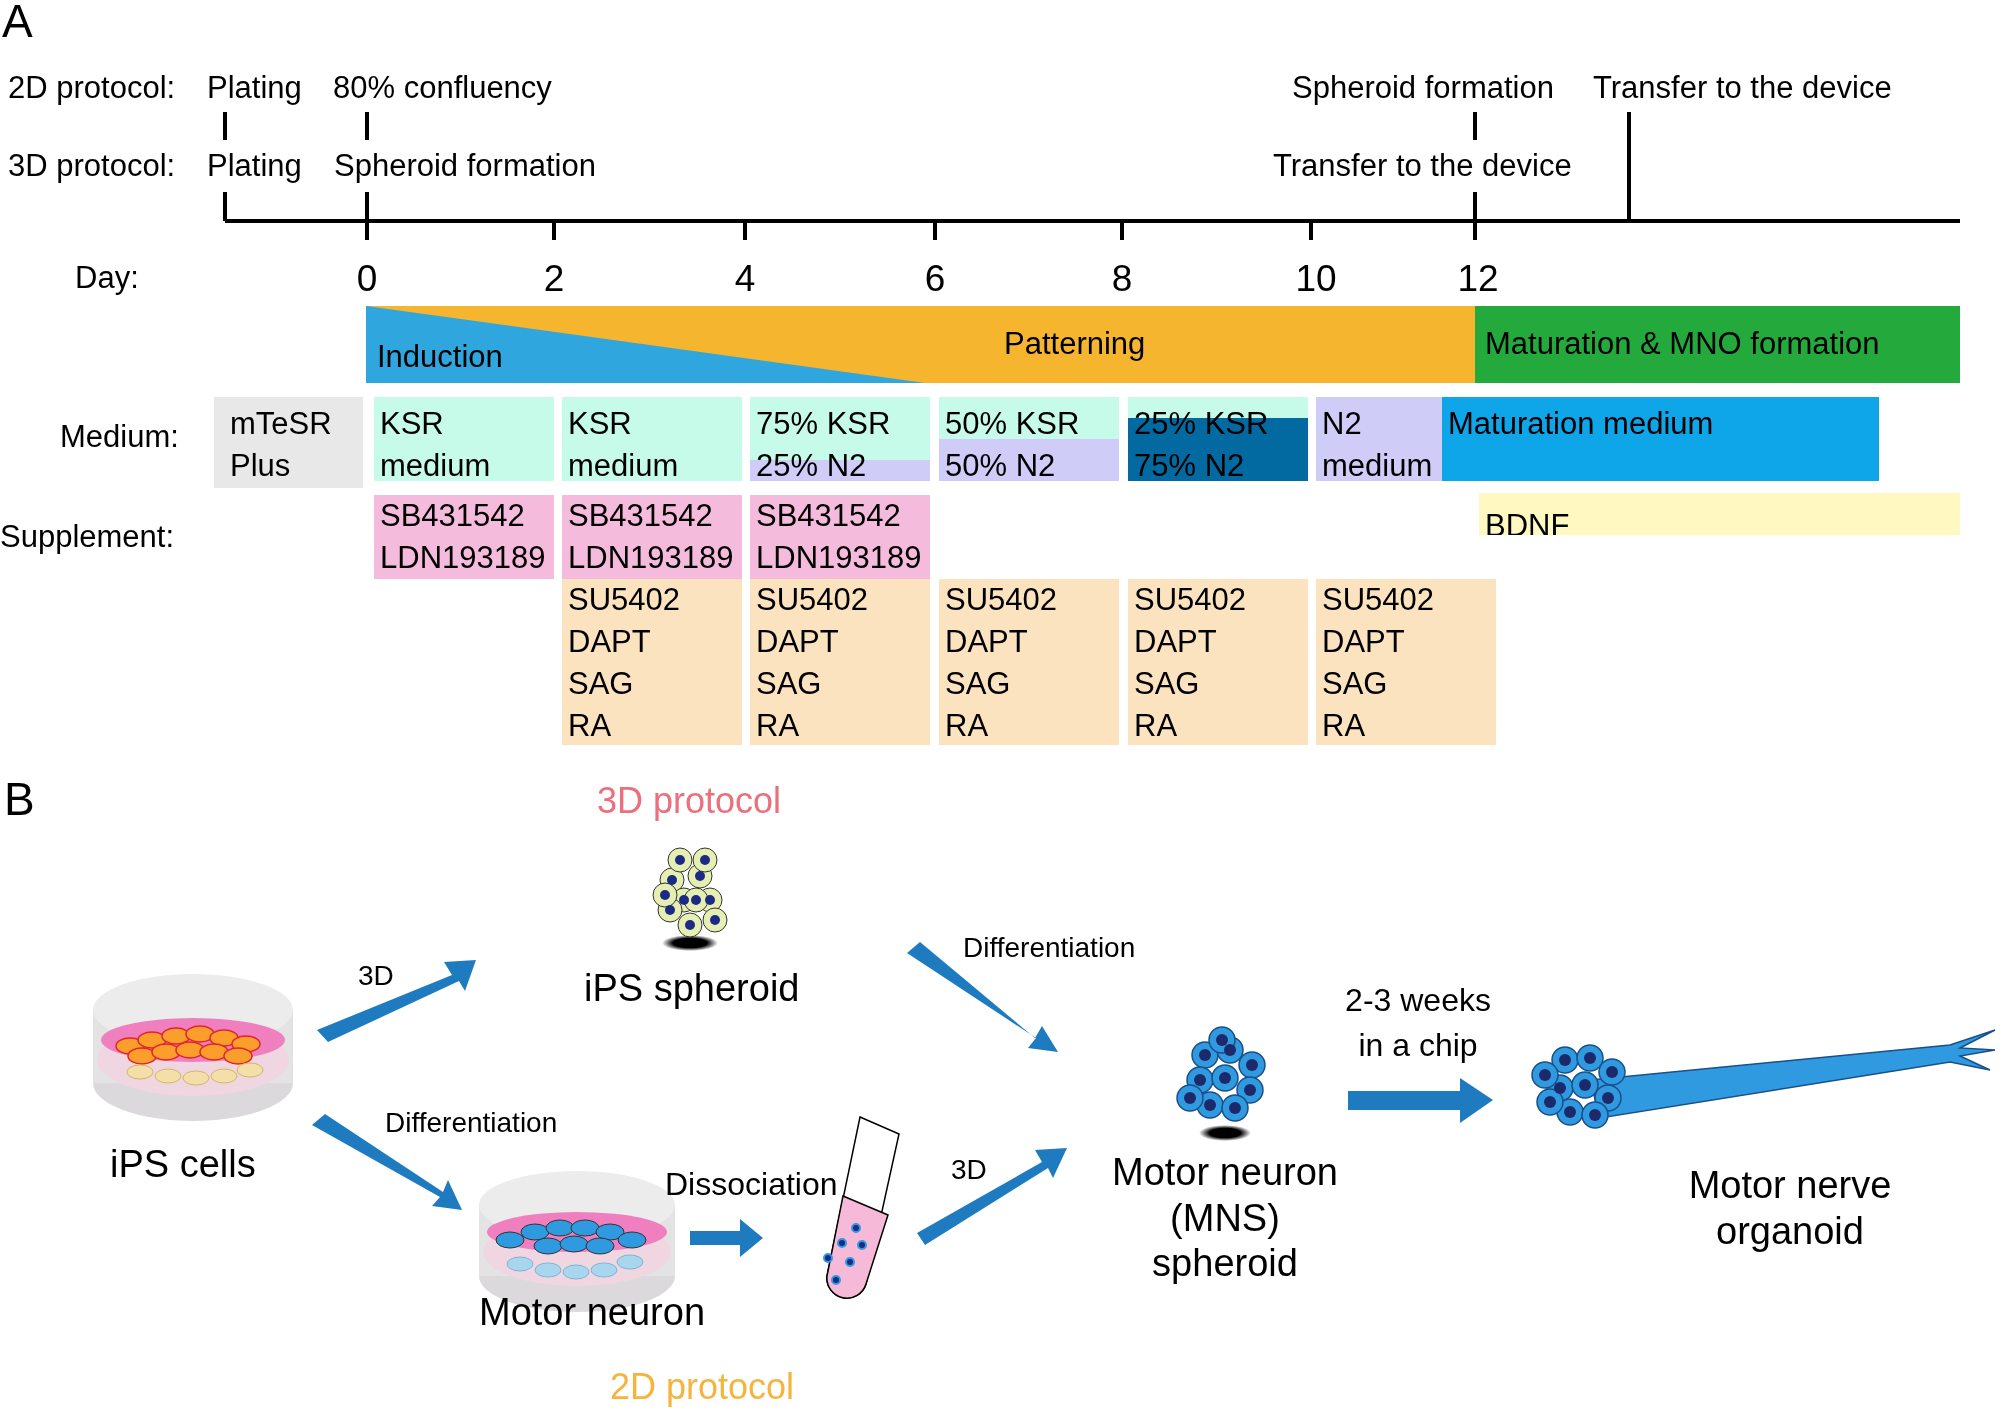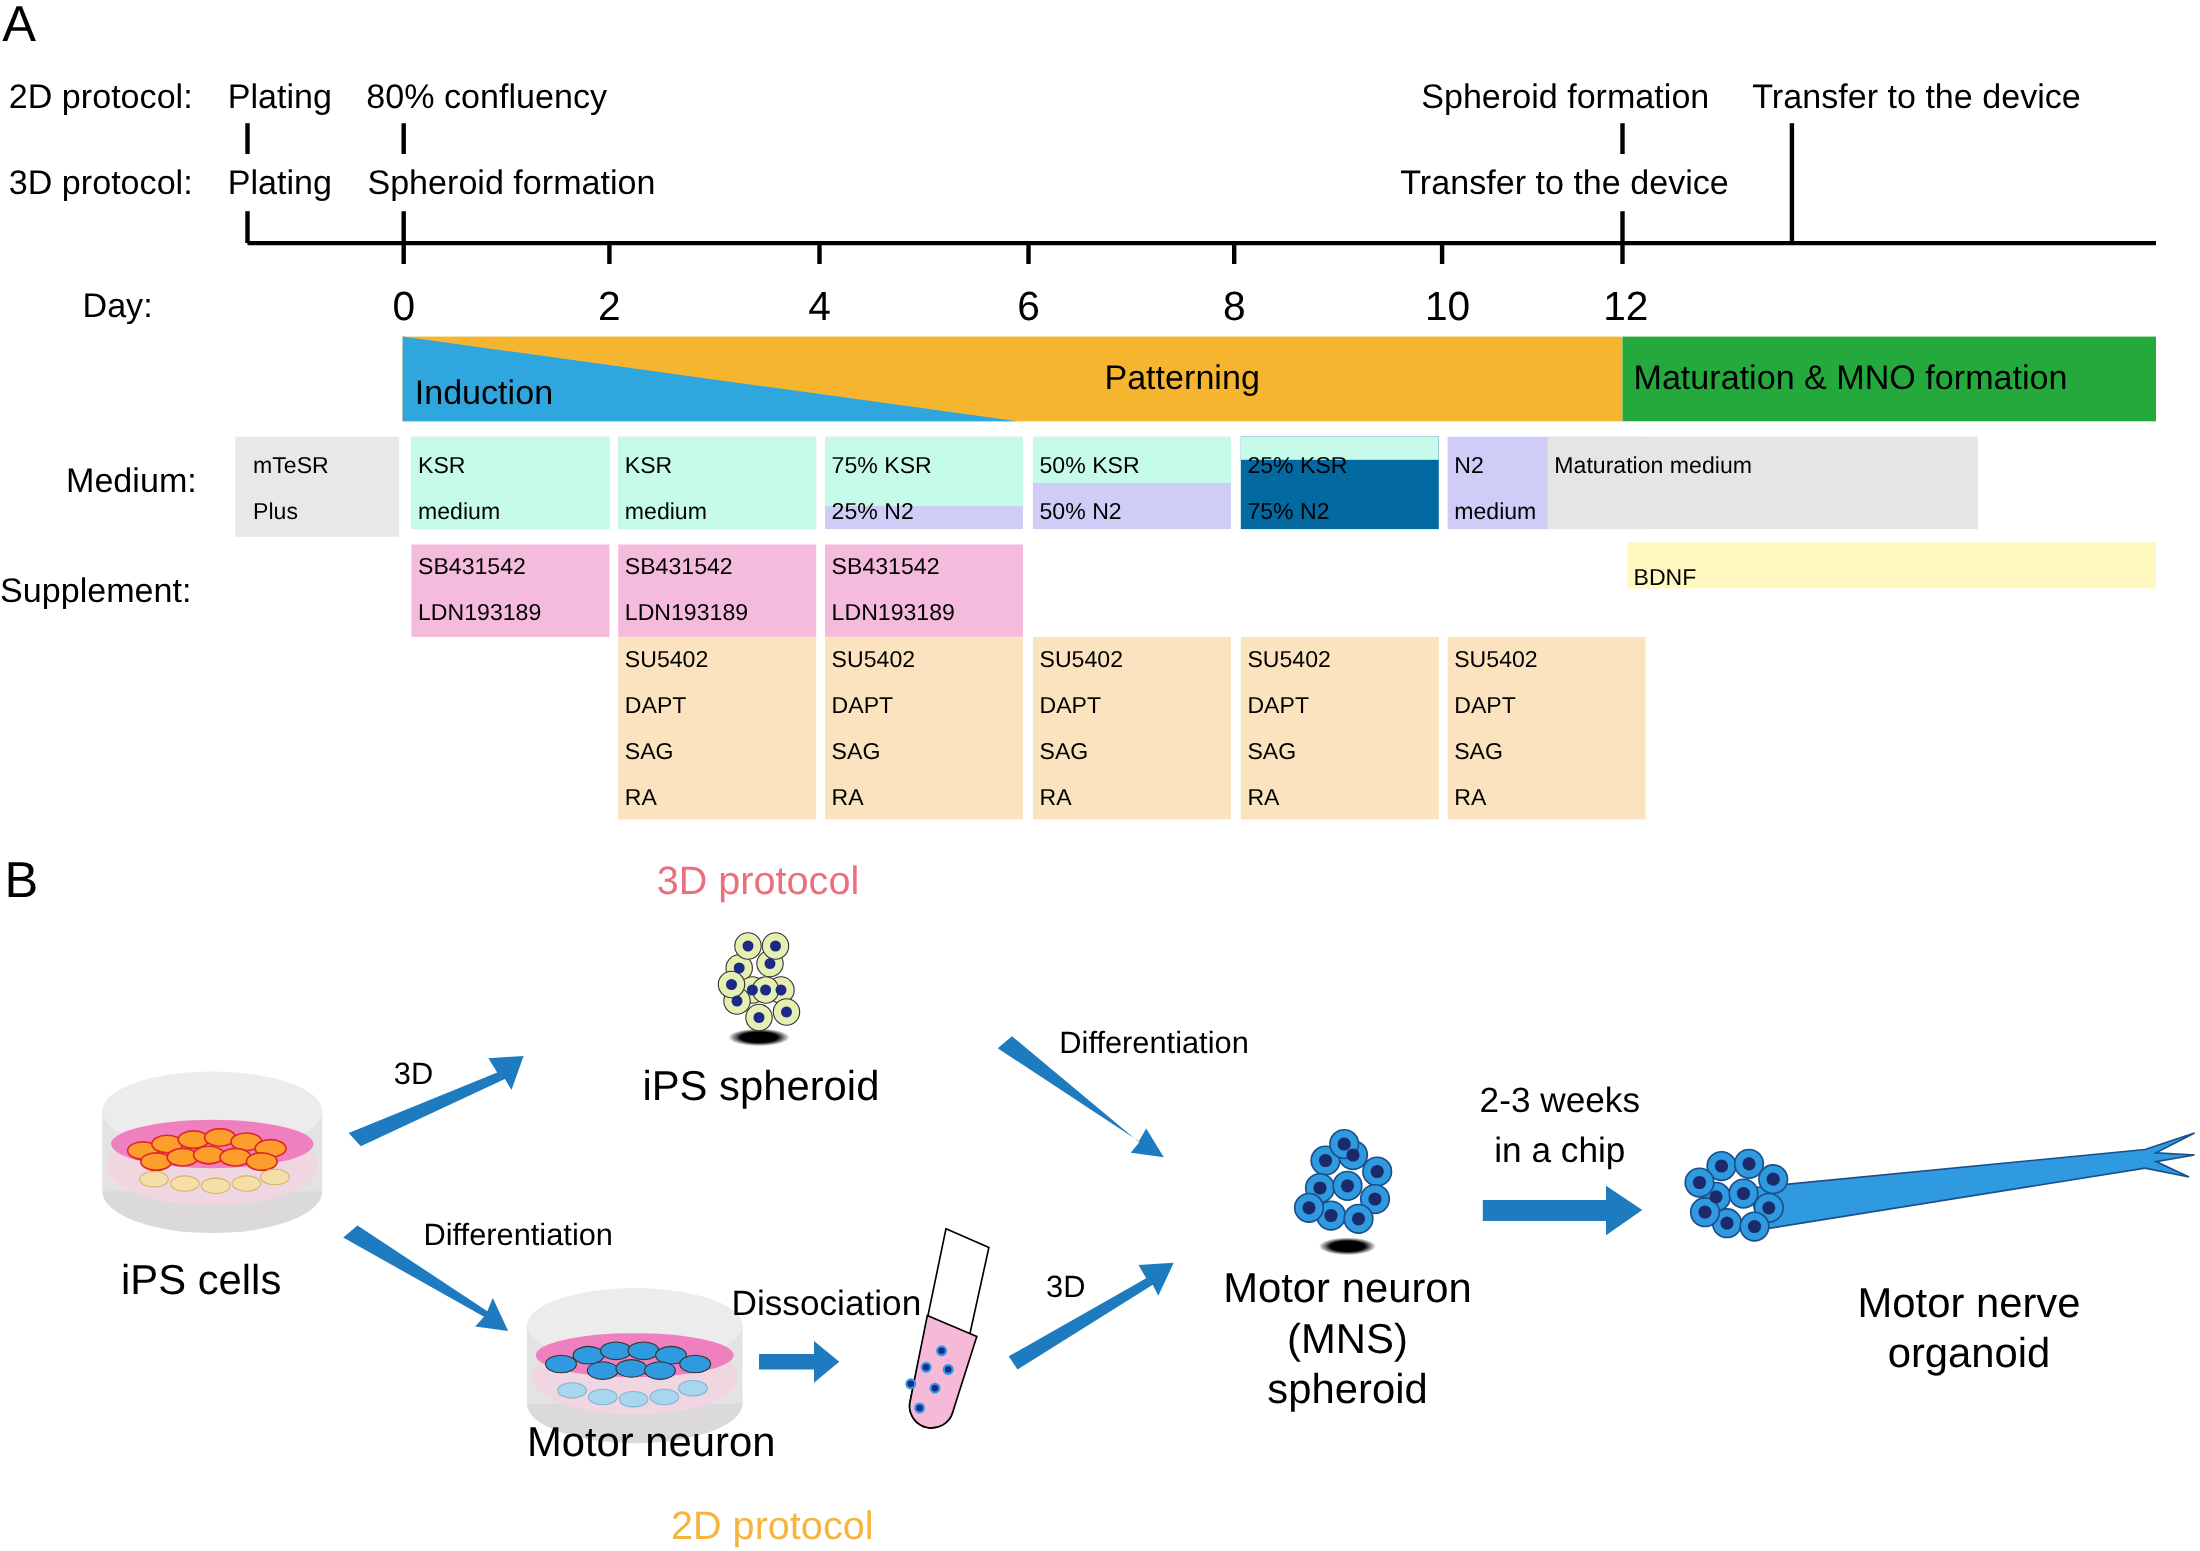--- a/index.html
+++ b/index.html
@@ -3,21 +3,21 @@
 <meta charset="utf-8">
 <style>
   html, body { margin:0; padding:0; background:#ffffff; }
   body { width:2000px; height:1410px; position:relative; overflow:hidden;
          font-family:"Liberation Sans", sans-serif; color:#000; }
   .abs { position:absolute; white-space:nowrap; }
   .panel-label { font-size:46px; }
   .tl-text { font-size:31px; line-height:1; }
   .day-num { font-size:37px; line-height:1; transform:translateX(-50%); }
   .row-label { font-size:31px; line-height:1; }
-  .box { position:absolute; box-sizing:border-box; padding:6px 6px; font-size:21px; line-height:42px; white-space:nowrap; overflow:hidden; }
+  .box { position:absolute; box-sizing:border-box; padding:6px 6px; font-size:31px; line-height:42px; white-space:nowrap; overflow:hidden; }
   .box .half { position:absolute; left:0; right:0; }
   .box span { position:relative; display:block; }
   .band-label { font-size:31px; line-height:1; }
   .b-text { font-size:38px; line-height:1.2; text-align:center; }
   .b-small { font-size:28px; line-height:1; }
   svg { position:absolute; left:0; top:0; overflow:visible; }
 </style>
 </head>
 <body>
 
@@ -104,21 +104,21 @@
       <span>25% KSR</span>
       <span>75% N2</span>
     </div>
     <div class="box" style="left: 1316px; top: 397px; width: 180px; height: 84px; background: rgb(207, 205, 247);">
       <div class="half" style="top: 0px; height: 0%; background: rgb(199, 251, 233);"></div>
       <span>N2</span>
       <span>medium</span>
     </div>
   </div>
 
-<div class="box" style="left:1407px; top:397px; width:391px; height:84px; background:#e5e5e5;">
+<div class="box" style="left:1442px; top:397px; width:437px; height:84px; background:#0ea5e9;">
   <span>Maturation medium</span>
 </div>
 
 <div class="abs row-label" style="left:0px; top:521px;">Supplement:</div>
 <div id="supp-cells">
     <div class="box" style="left: 374px; top: 495px; width: 180px; height: 84px; background: rgb(245, 187, 220); padding-top: 0px;">
       <span>SB431542</span>
       <span>LDN193189</span>
     </div>
     <div class="box" style="left: 562px; top: 495px; width: 180px; height: 84px; background: rgb(245, 187, 220); padding-top: 0px;">

